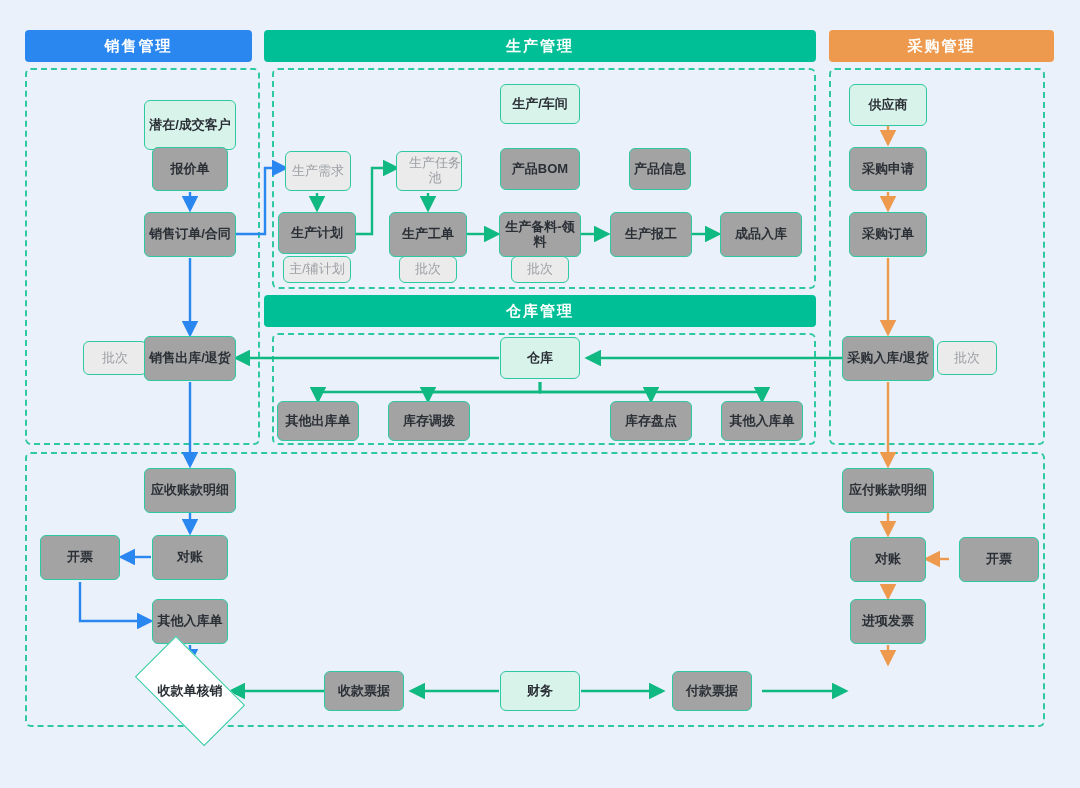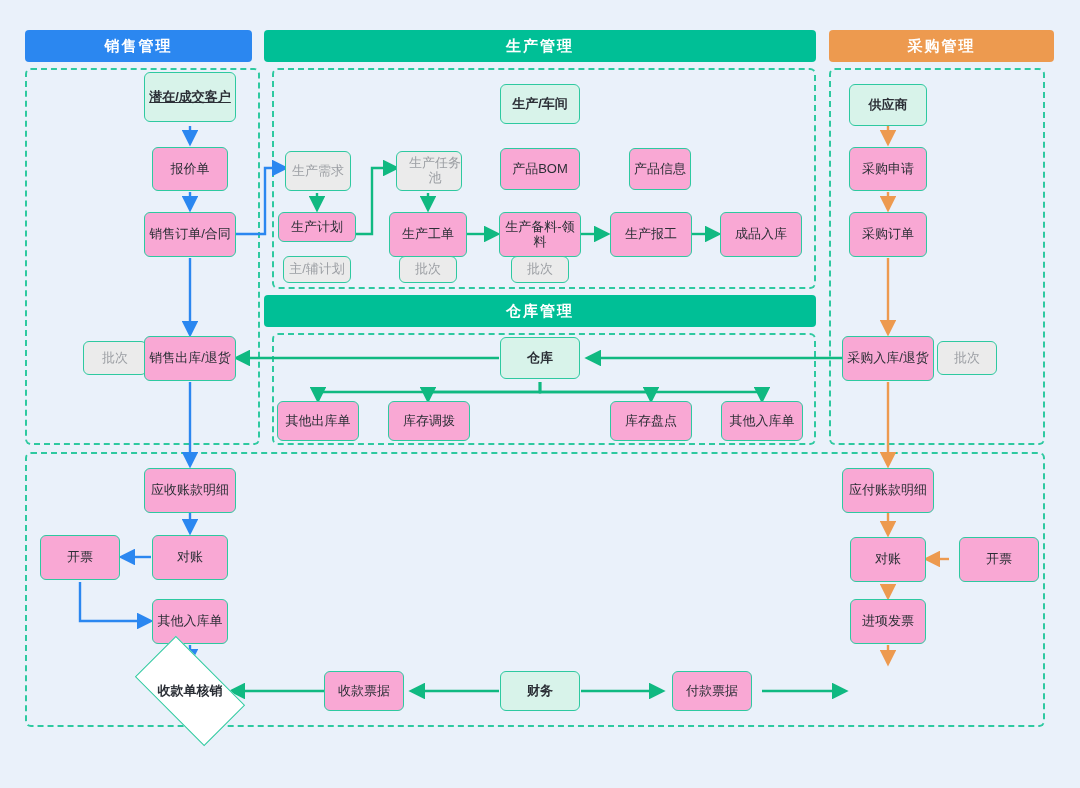--- a/index.html
+++ b/index.html
@@ -33,25 +33,25 @@
     position:absolute;
     border:2px dashed #2ec9a0;
     border-radius:6px;
   }
 
   
   .node {
     position:absolute;
     border:1.4px solid #2ec9a0;
     border-radius:6px;
-    background:#f9a8d4;
+    background:#a3a3a3;
     display:flex; align-items:center; justify-content:center;
     text-align:center;
     font-size:13px;
-    font-weight:normal;
+    font-weight:bold;
     color:#2b2f36;
     line-height:1.15;
     z-index:5;
   }
   .node.mint { background:#d8f3ea; font-weight:bold; }
   .node.grey { background:#ebebeb; color:#9b9ea3; font-weight:normal; }
 
   .diamond {
     position:absolute;
     z-index:5;
@@ -157,21 +157,21 @@
   <div class="sec-bar bar-green" style="left:264px; top:295px; width:552px;">
     <span>仓库管理</span>
   </div>
 
   <div class="dgroup" style="left:25px;  top:68px;  width:235px; height:377px;"></div>
   <div class="dgroup" style="left:272px; top:68px;  width:544px; height:221px;"></div>
   <div class="dgroup" style="left:829px; top:68px;  width:216px; height:377px;"></div>
   <div class="dgroup" style="left:272px; top:333px; width:544px; height:112px;"></div>
   <div class="dgroup" style="left:25px;  top:452px; width:1020px; height:275px;"></div>
 
-  <div class="node mint" style="left:144px; top:72px;  width:92px; height:50px;text-decoration:underline;">
+  <div class="node mint" style="left:144px; top:100px;  width:92px; height:50px;">
     <span>潜在/成交客户</span>
   </div>
   <div class="node" style="left:152px; top:147px; width:76px; height:44px;">
     <span>报价单</span>
   </div>
   <div class="node" style="left:144px; top:212px; width:92px; height:45px;justify-content:center;">
     <span>销售订单/合同</span>
   </div>
   <div class="node grey" style="left:83px;  top:341px; width:64px; height:34px;">
     <span>批次</span>
@@ -188,21 +188,21 @@
   </div>
   <div class="node grey" style="left:396px; top:151px; width:66px; height:40px;padding-left:12px;">
     <span>生产任务池</span>
   </div>
   <div class="node" style="left:500px; top:148px; width:80px; height:42px;">
     <span>产品BOM</span>
   </div>
   <div class="node" style="left:629px; top:148px; width:62px; height:42px;">
     <span>产品信息</span>
   </div>
-  <div class="node" style="left:278px; top:212px; width:78px; height:30px;">
+  <div class="node" style="left:278px; top:212px; width:78px; height:42px;">
     <span>生产计划</span>
   </div>
   <div class="node grey" style="left:283px; top:256px; width:68px; height:27px;">
     <span>主/辅计划</span>
   </div>
   <div class="node" style="left:389px; top:212px; width:78px; height:45px;">
     <span>生产工单</span>
   </div>
   <div class="node grey" style="left:399px; top:256px; width:58px; height:27px;">
     <span>批次</span>

